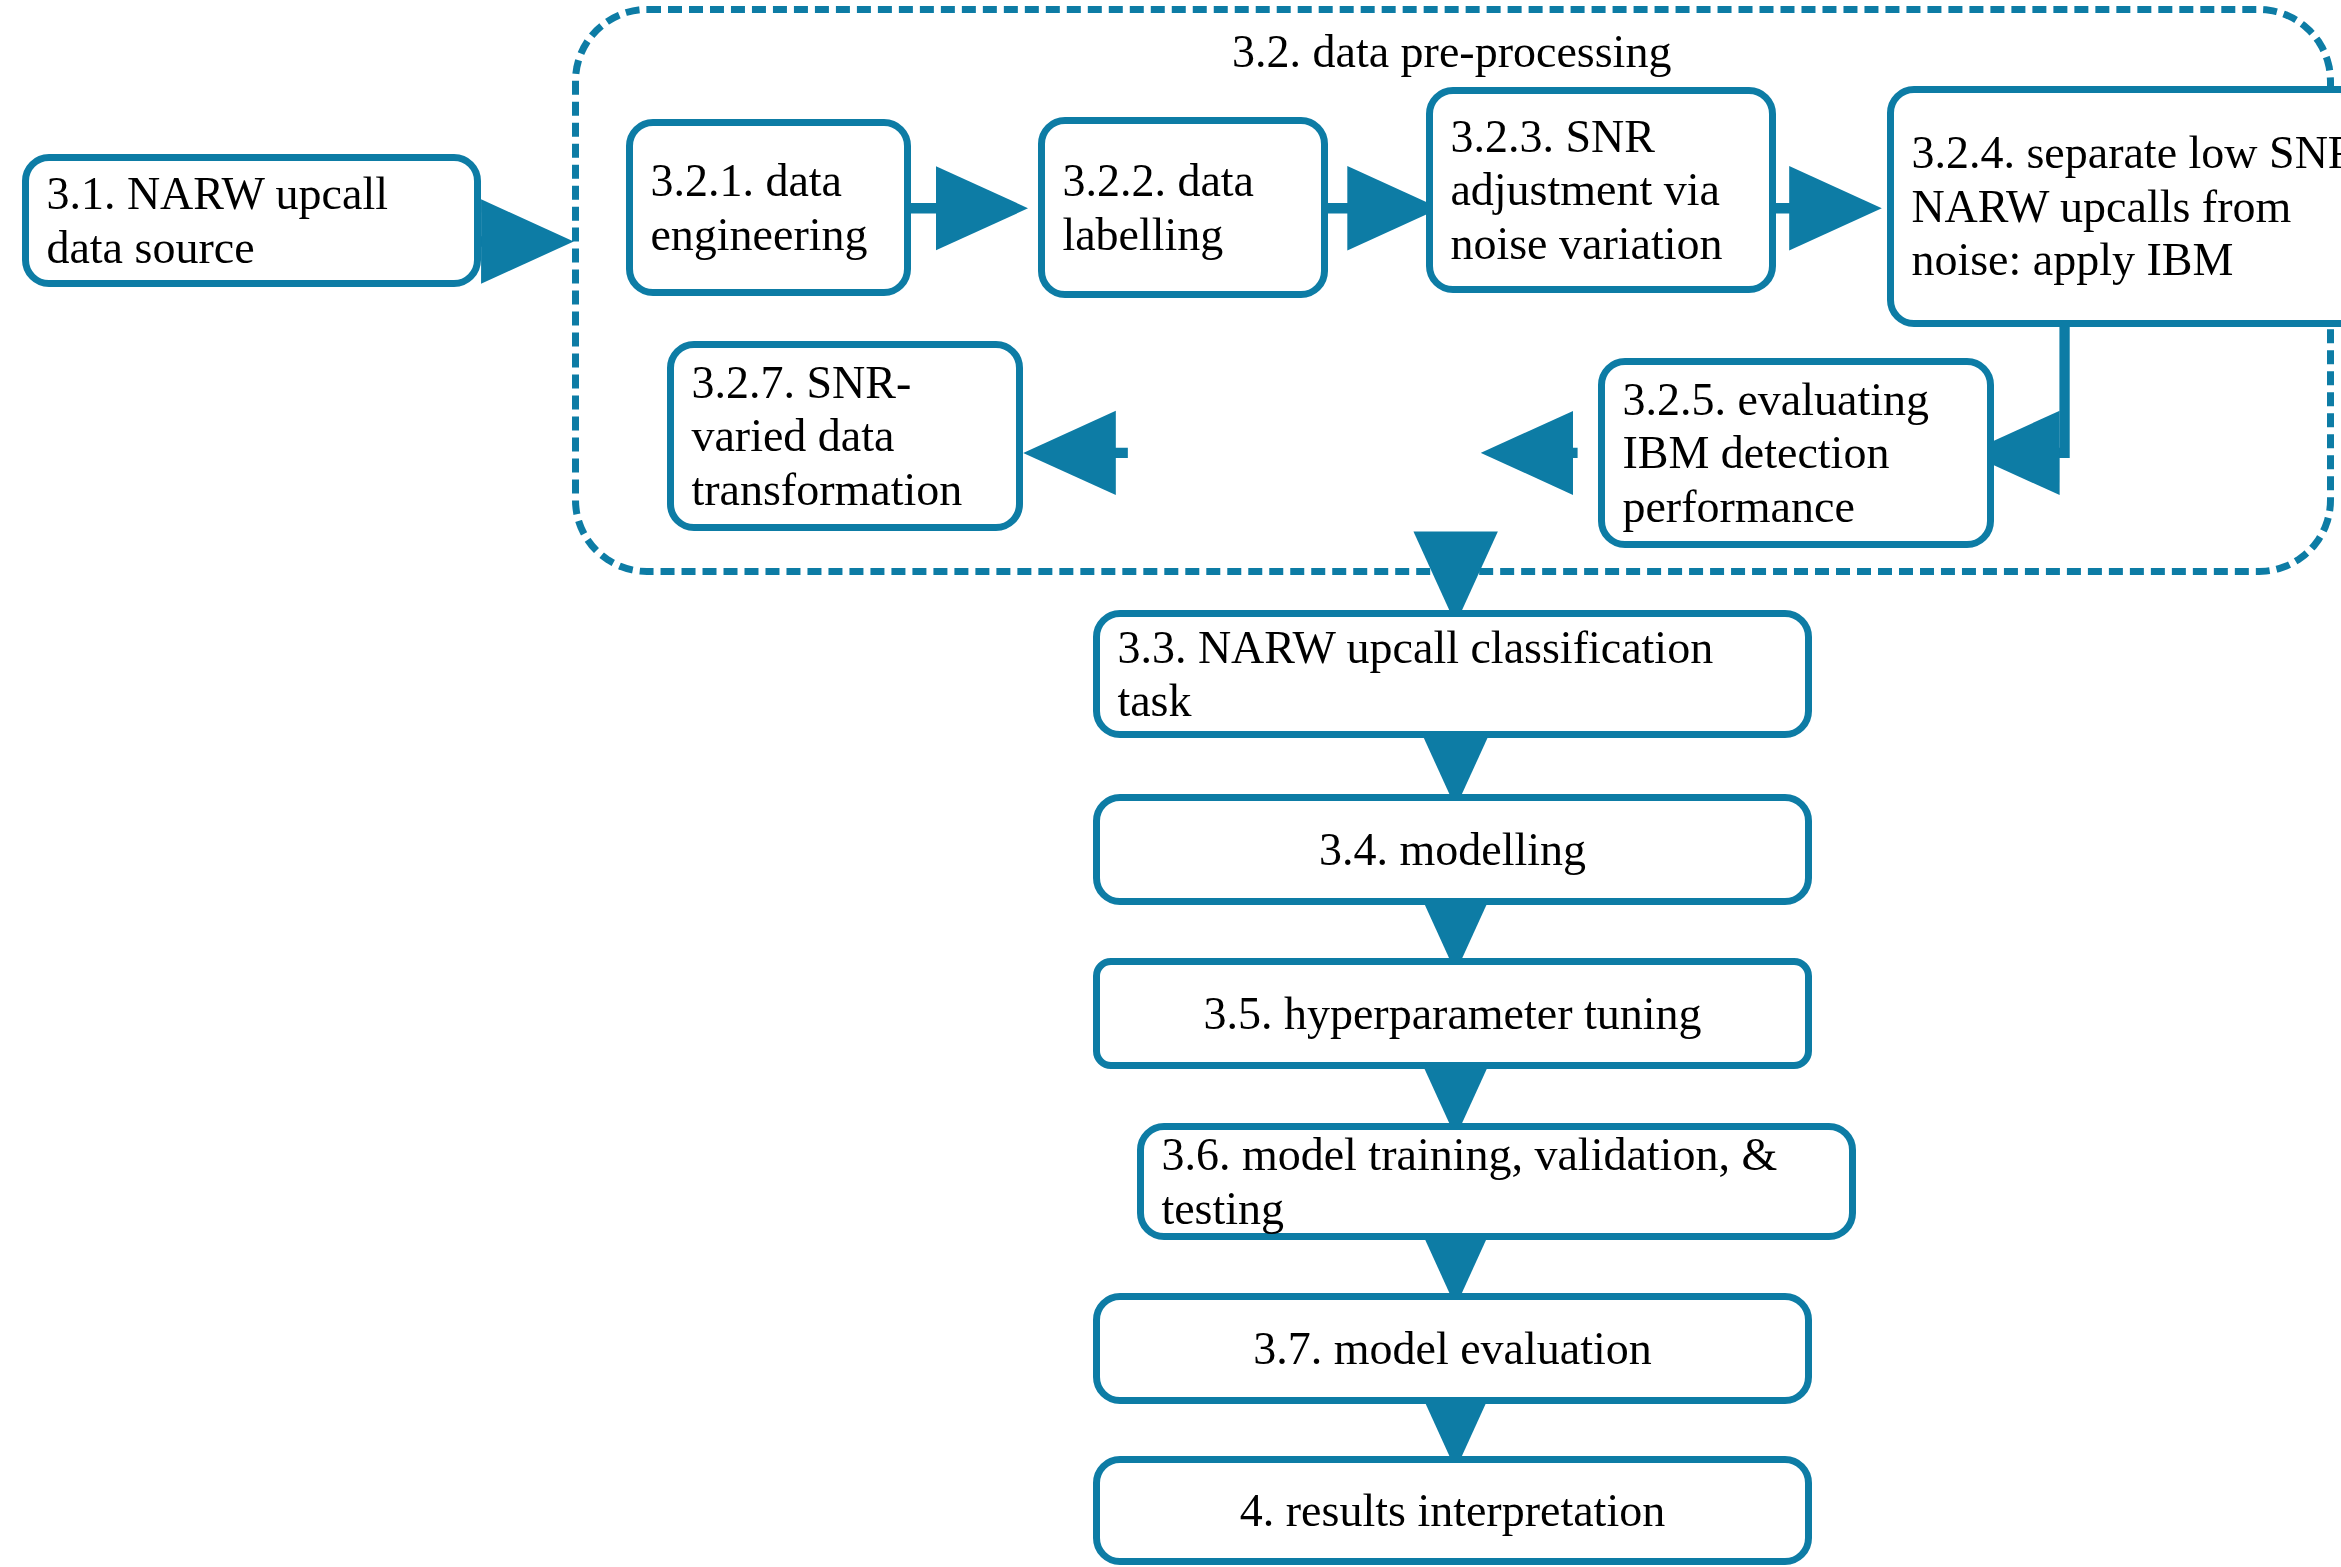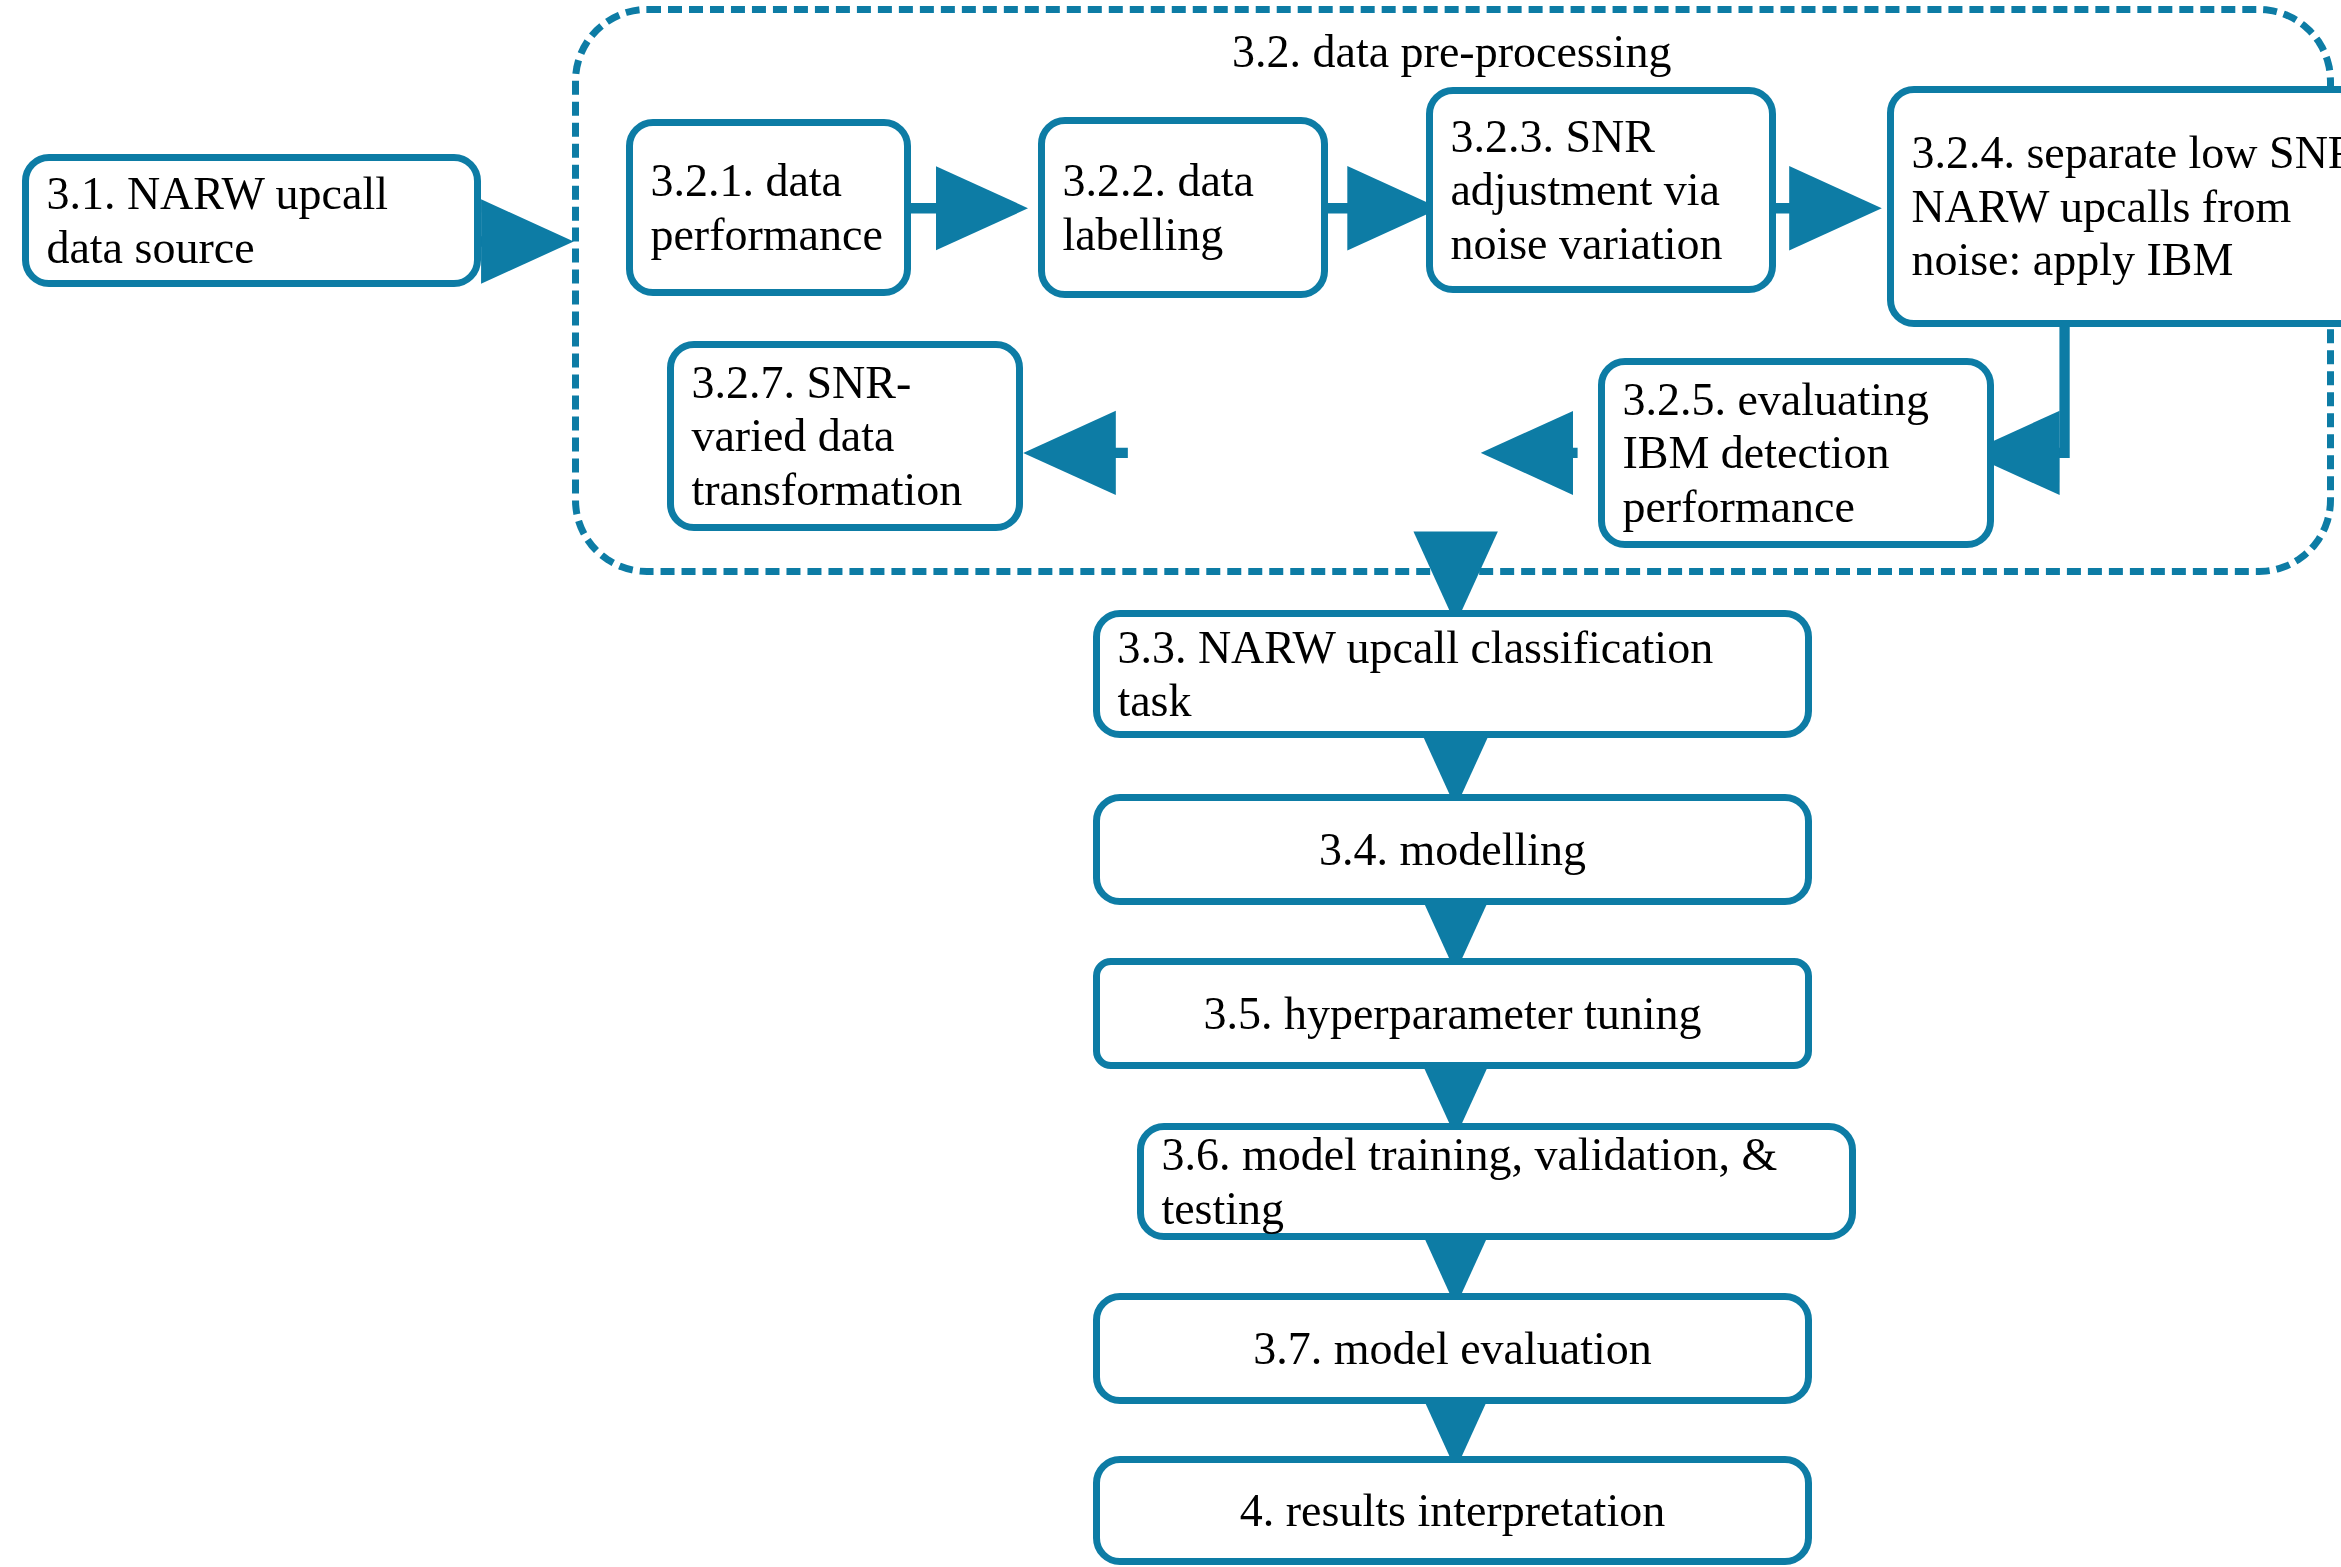--- a/index.html
+++ b/index.html
@@ -123,21 +123,21 @@
 
       <path d="M1838,1772 L1838,1838" marker-end="url(#ah-d)"></path>
     </g>
   </svg>
 
   <div class="node left" style="left:22px; top:154px; width:459px; height:133px;">
     <span class="txt">3.1. NARW upcall data source</span>
   </div>
 
   <div class="node left" style="left:626px; top:119px; width:285px; height:177px;">
-    <span class="txt">3.2.1. data performance</span>
+    <span class="txt">3.2.1. data engineering</span>
   </div>
 
   <div class="node left" style="left:1038px; top:117px; width:290px; height:181px;">
     <span class="txt">3.2.2. data labelling</span>
   </div>
 
   <div class="node left" style="left:1426px; top:87px; width:350px; height:206px;">
     <span class="txt">3.2.3. SNR adjustment via noise variation</span>
   </div>
 

